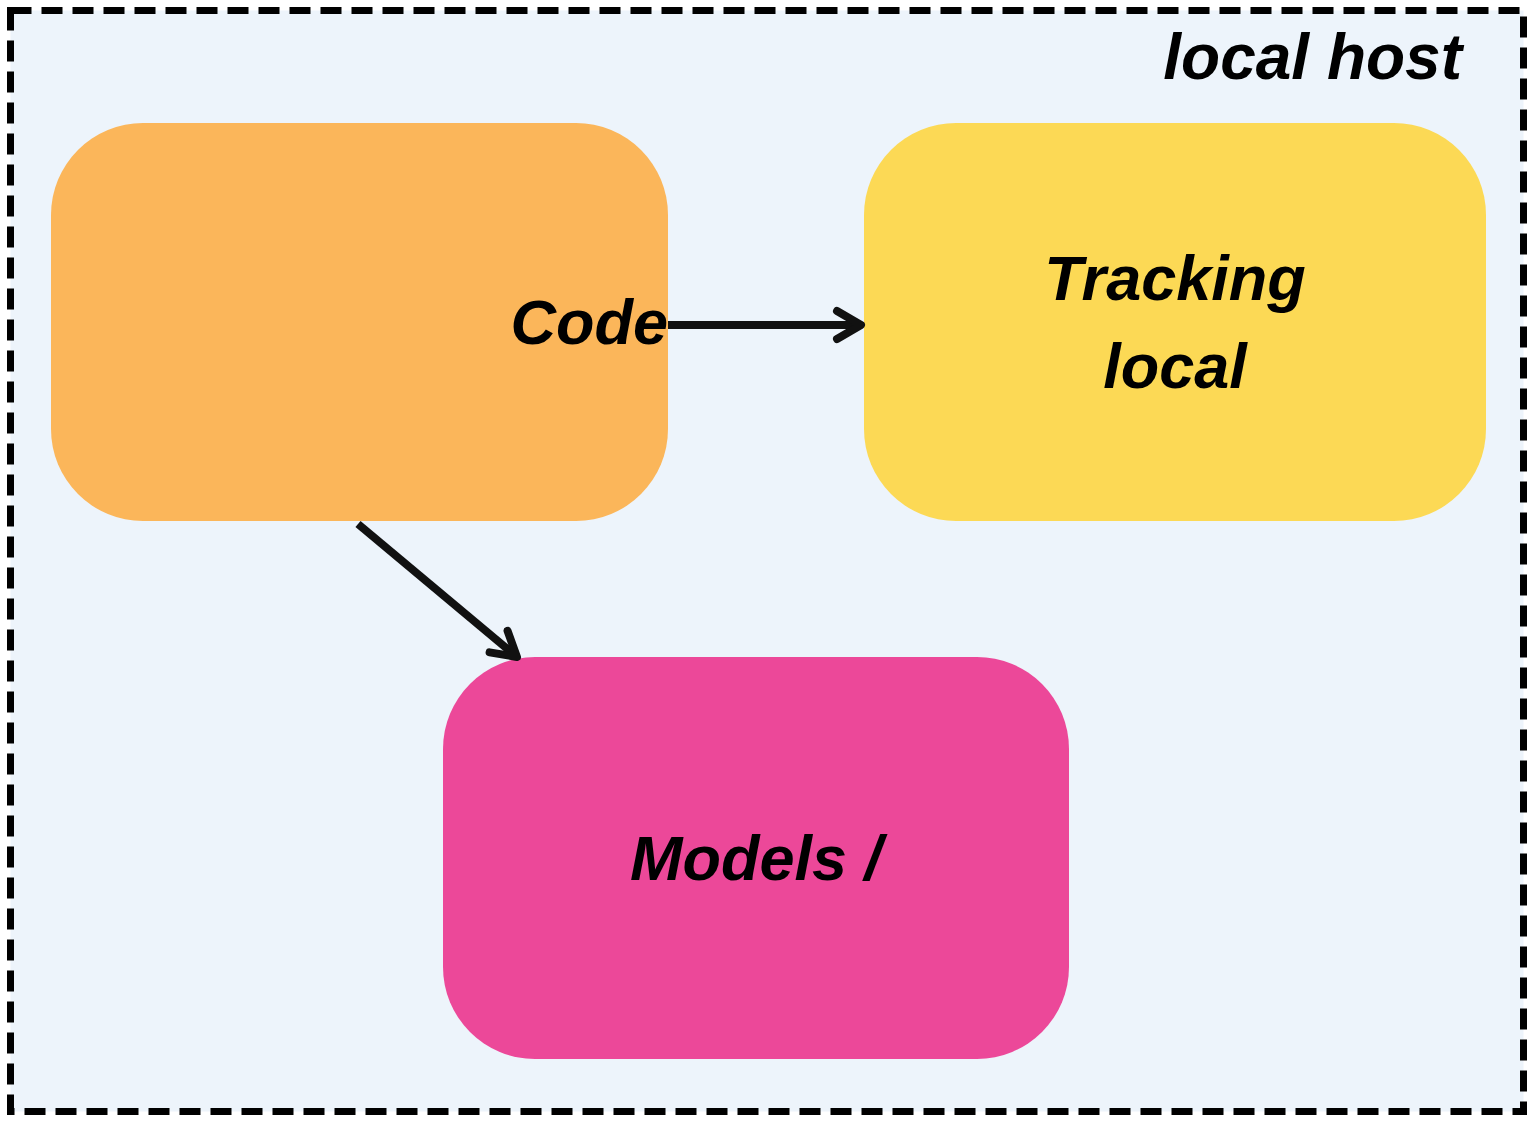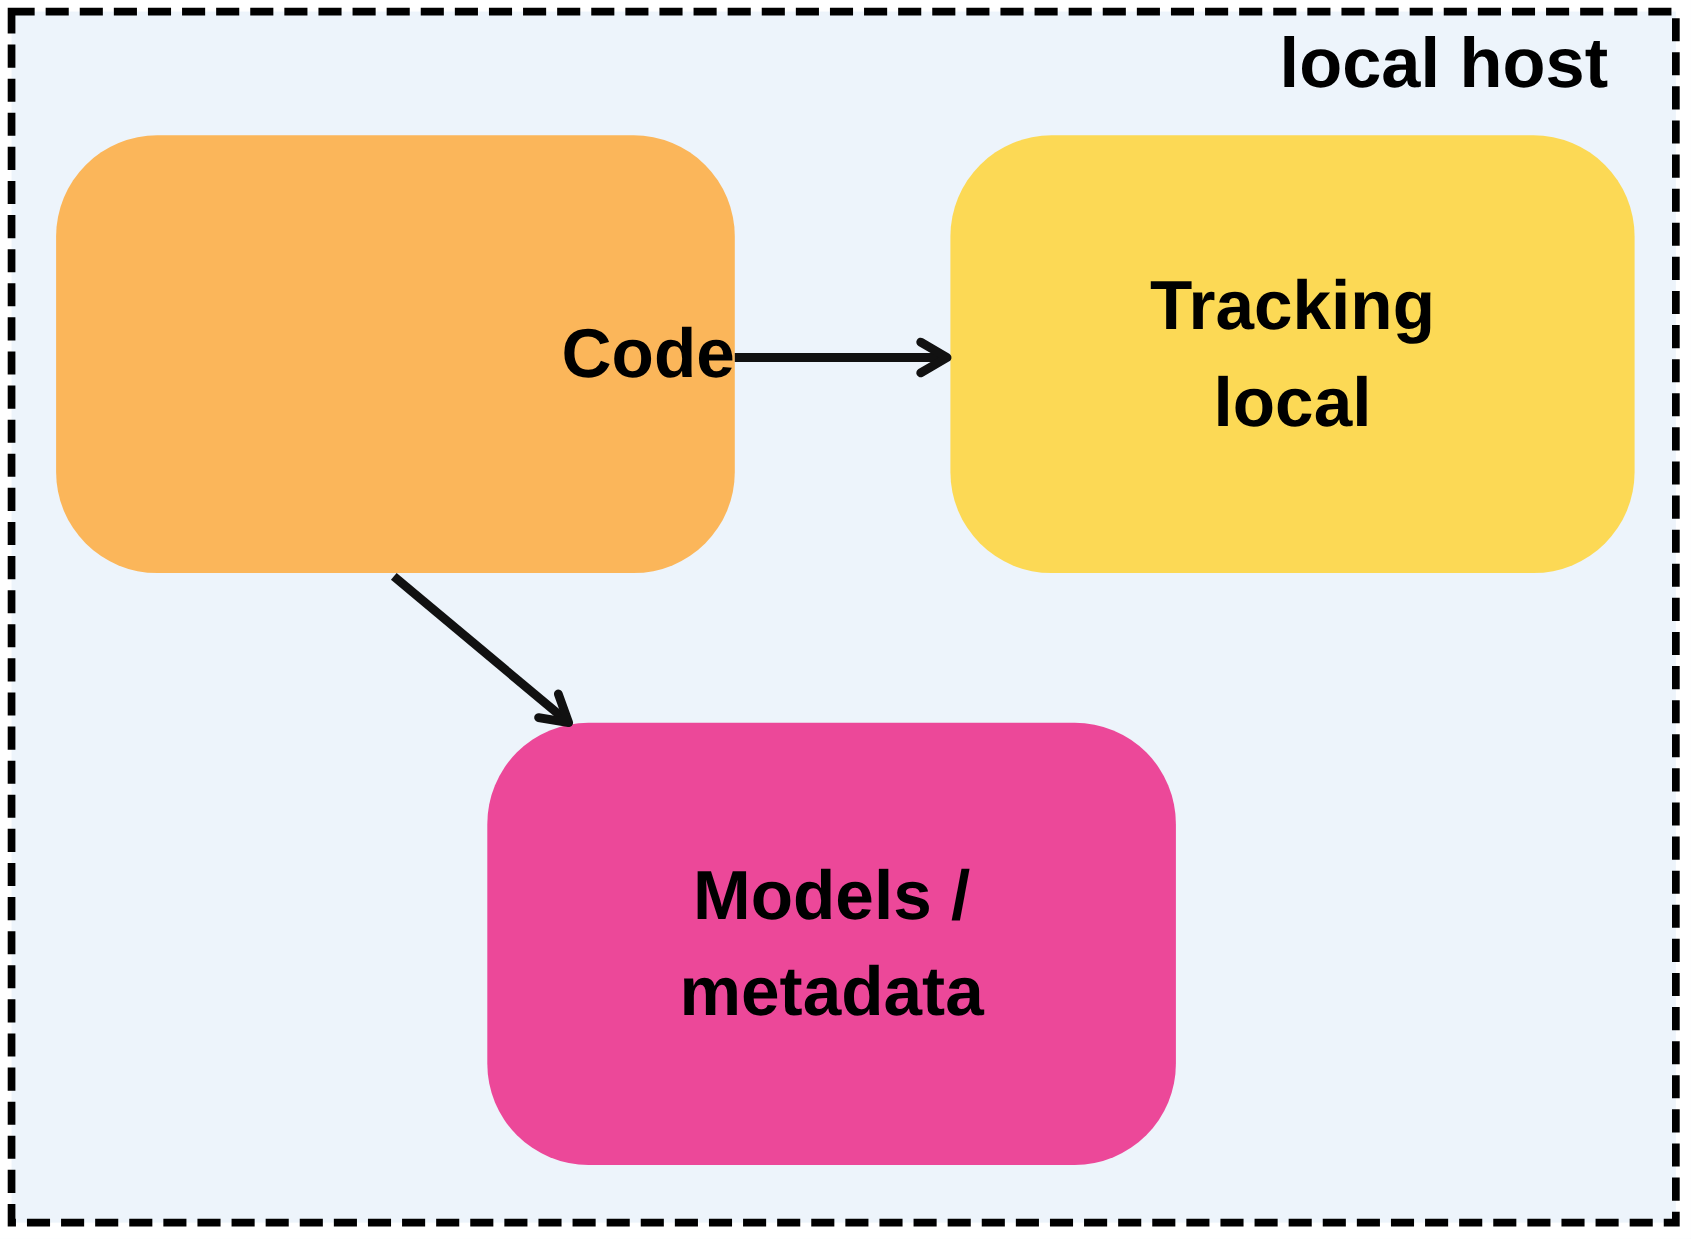--- a/index.html
+++ b/index.html
@@ -7,20 +7,21 @@
     padding: 0;
     background: #ffffff;
     font-family: "Liberation Sans", "DejaVu Sans", sans-serif;
   }
   .canvas {
     position: relative;
     width: 1537px;
     height: 1126px;
     background: #ffffff;
     overflow: hidden;
+    font-style: italic;
   }
   .layer {
     position: absolute;
     left: 0;
     top: 0;
     width: 1537px;
     height: 1126px;
   }
   svg.layer { display: block; }
   .arrows { pointer-events: none; z-index: 3; }
@@ -89,21 +90,20 @@
     <span class="node-line">Code</span>
   </div>
 
   <div class="node node-tracking" style="background: rgb(252, 217, 85);">
     <span class="node-line">Tracking</span>
     <span class="node-line">local</span>
   </div>
 
   <div class="node node-models" style="background: #ec4899;">
     <span class="node-line">Models /</span>
-    <span class="node-line">metadata</span>
   </div>
 
   <svg class="layer arrows" width="1537" height="1126" viewBox="0 0 1537 1126" xmlns="http://www.w3.org/2000/svg">
     <defs>
       <marker id="chevron-head" markerUnits="userSpaceOnUse" markerWidth="44" markerHeight="44" refX="30" refY="20" orient="auto">
         <path d="M6,6 L30,20 L6,34" fill="none" stroke-width="8" stroke-linecap="round" stroke-linejoin="round" stroke="#111111"></path>
       </marker>
     </defs>
     <path d="M668,325 L861,325" fill="none" stroke-width="8" marker-end="url(#chevron-head)" stroke="#111111"></path>
     <path d="M358,524 L517,657" fill="none" stroke-width="8" marker-end="url(#chevron-head)" stroke="#111111"></path>

